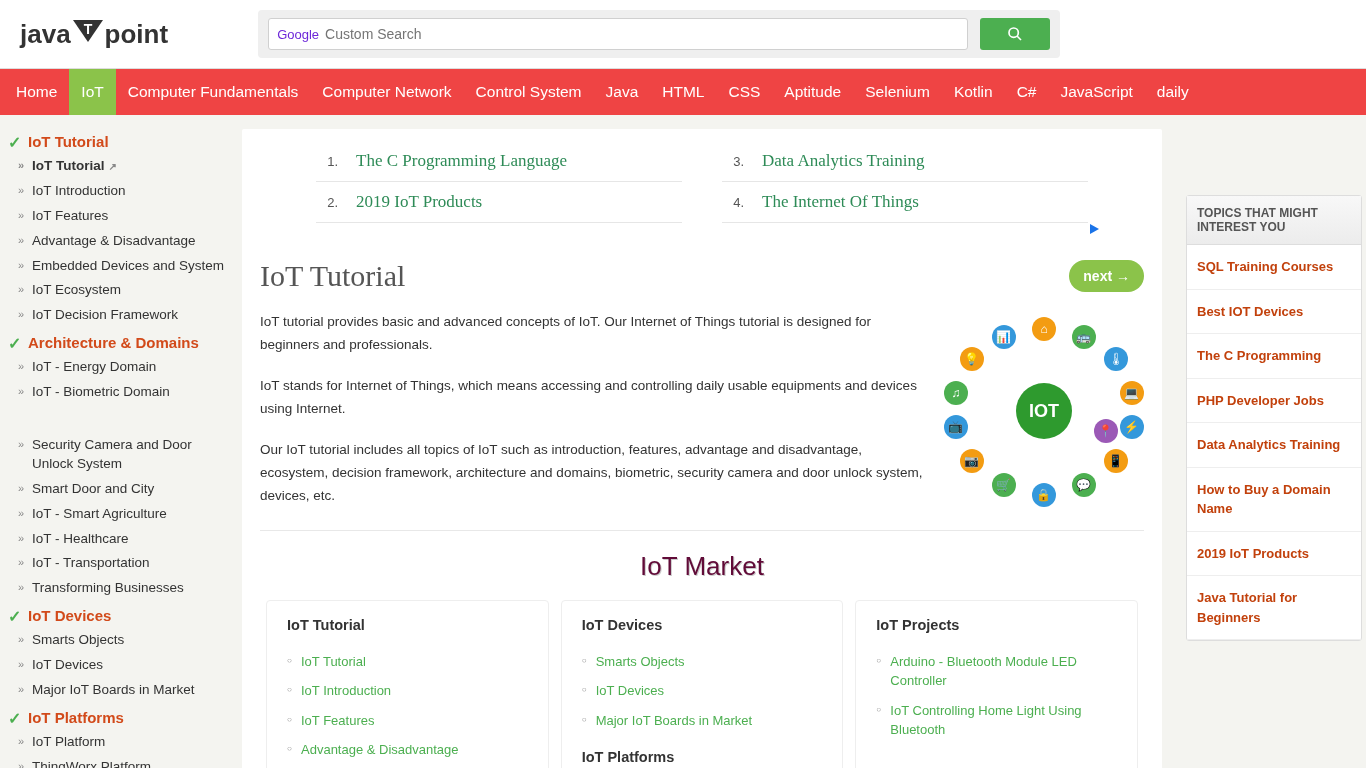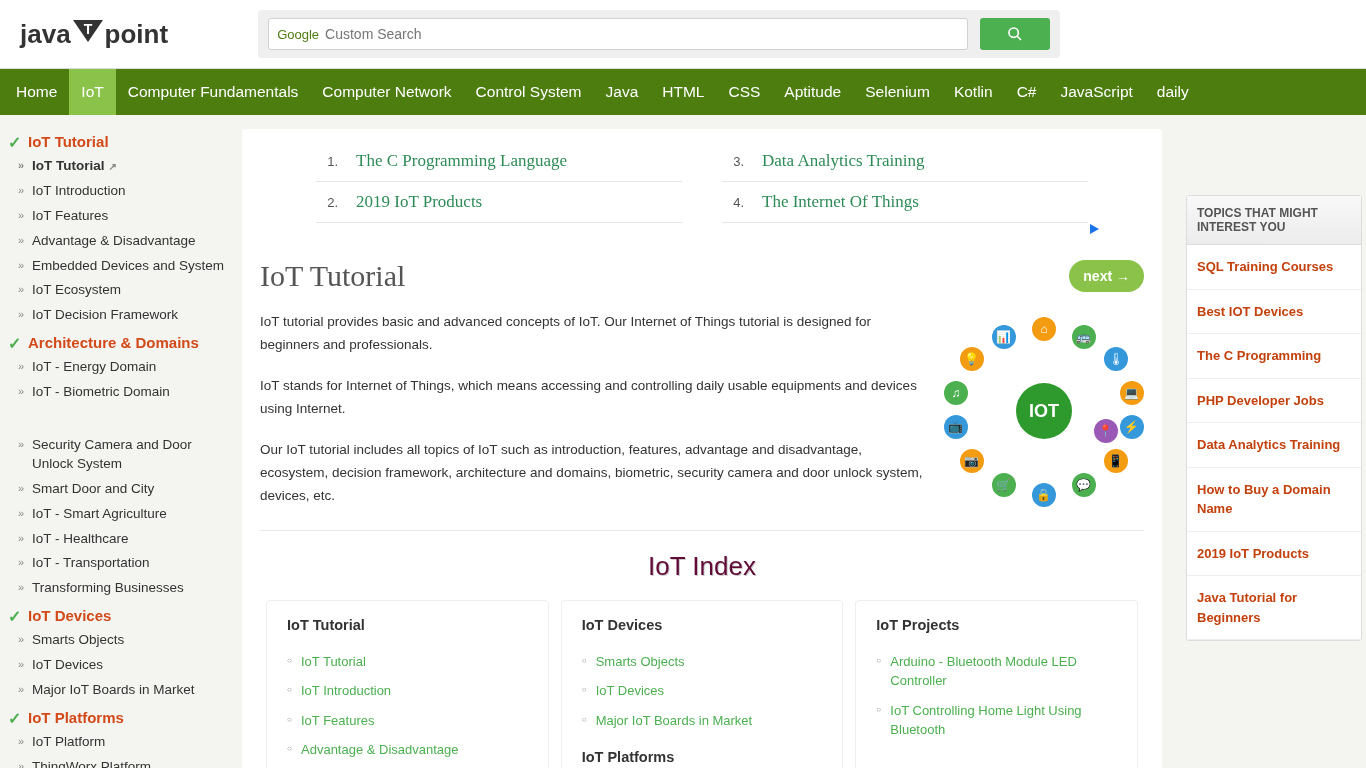--- a/index.html
+++ b/index.html
@@ -6,24 +6,24 @@
 body { font-family: Verdana, Geneva, sans-serif; font-size: 13px; background: #f4f4f0; color: #333; width: 1366px; height: 768px; overflow: hidden; }
 
 
 .header { background: #fff; height: 69px; border-bottom: 1px solid #ddd; display: flex; align-items: center; padding: 0 20px; }
 .logo { font-size: 26px; font-weight: bold; color: #333; display:flex; align-items:center; gap:2px;}
 .logo .t-badge { display:inline-flex; align-items:center; justify-content:center; }
 .search-wrap { margin-left: 90px; background: #efefef; border-radius: 4px; padding: 8px 10px; display:flex; align-items:center; gap:12px; }
 .search-inner { background:#fff; border:1px solid #d0d0d0; border-radius:3px; width:700px; height:32px; display:flex; align-items:center; padding:0 8px; gap:6px;}
 .search-inner input { border:none; outline:none; flex:1; font-size:14px; color:#888; }
 .search-btn { background:#4CAF50; border:none; width:70px; height:32px; border-radius:3px; display:flex; align-items:center; justify-content:center; cursor:pointer;}
-.g-logo { font-family: Arial; font-size:13px; color:#4d7c0f; font-style:normal; }
-
-
-.topnav { background: #4d7c0f; height:46px; display:flex; align-items:stretch; padding:0 4px;}
+.g-logo { font-family: Arial; font-size:13px; color:#6d28d9; font-style:normal; }
+
+
+.topnav { background: #ef4444; height:46px; display:flex; align-items:stretch; padding:0 4px;}
 .topnav .nav-item { color:#fff; padding:0 12px; display:flex; align-items:center; font-size:15.5px; cursor:pointer;}
 .topnav .nav-item.active { background:#8bc34a; }
 
 
 .columns { display:flex; height:653px; }
 
 
 .sidebar { width: 228px; padding: 12px 0 0 4px; overflow:hidden; font-size:13.5px;}
 .sb-heading { color:#d24a1a; font-weight:bold; font-size:15px; padding: 6px 0 4px 24px; position:relative;}
 .sb-heading::before { content:"✓"; color:#4CAF50; position:absolute; left:4px; font-size:16px; font-weight:bold;}
@@ -204,21 +204,21 @@
           <div class="spoke" style="background:#3498db;top:14px;left:48px;">📊</div>
           <div class="spoke" style="background:#9b59b6;top:108px;left:150px;">📍</div>
         </div>
         <p>IoT tutorial provides basic and advanced concepts of IoT. Our Internet of Things tutorial is designed for beginners and professionals.</p>
         <p>IoT stands for Internet of Things, which means accessing and controlling daily usable equipments and devices using Internet.</p>
         <p>Our IoT tutorial includes all topics of IoT such as introduction, features, advantage and disadvantage, ecosystem, decision framework, architecture and domains, biometric, security camera and door unlock system, devices, etc.</p>
         <div style="clear:both"></div>
       </div>
 
       <hr class="sep">
-      <h2 class="index-title">IoT Index</h2>
+      <h2 class="index-title">IoT Market</h2>
 
       <div class="index-cols">
         <div class="index-col">
           <h3>IoT Tutorial</h3>
           <ul id="idxcol1">
               <li>IoT Tutorial</li>
               <li>IoT Introduction</li>
               <li>IoT Features</li>
               <li>Advantage &amp; Disadvantage</li>
             </ul>

